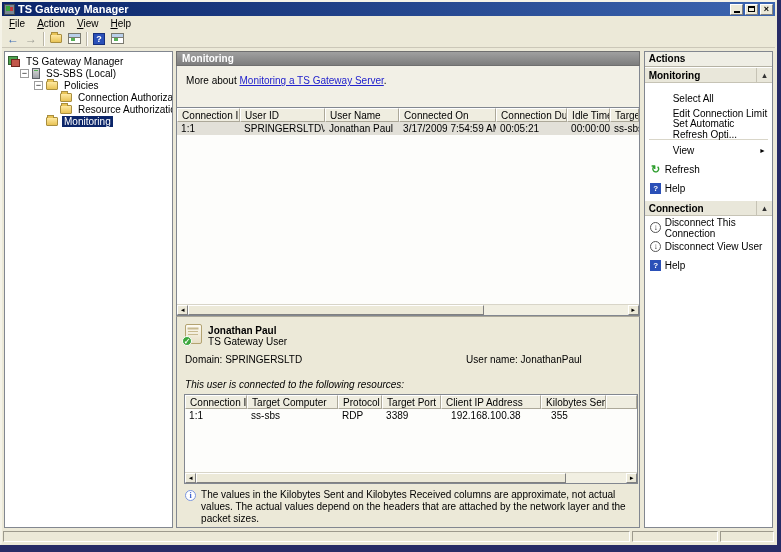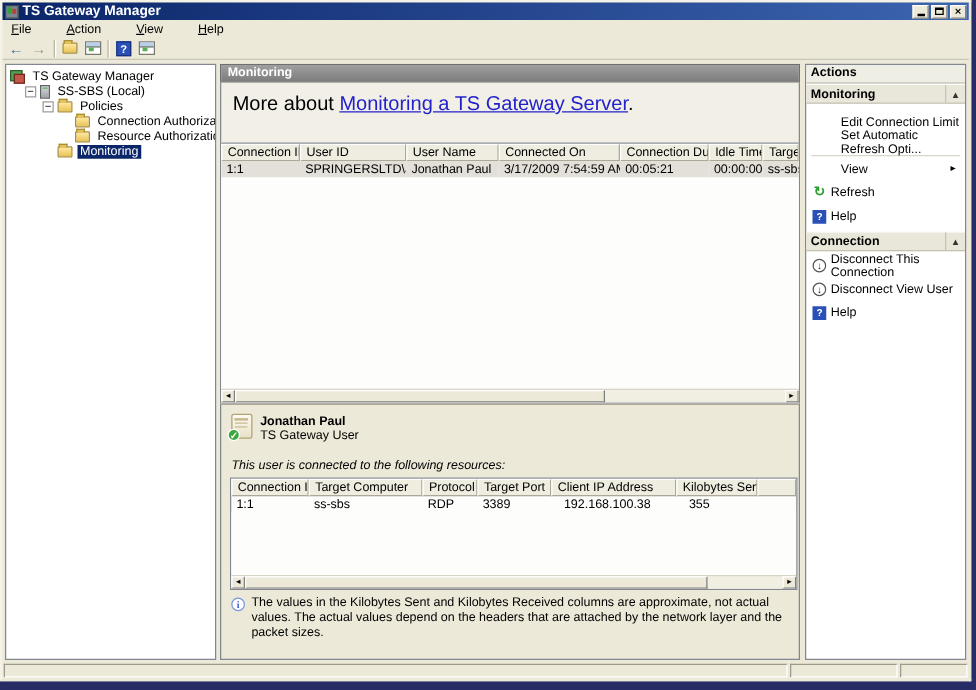--- a/index.html
+++ b/index.html
@@ -14,21 +14,21 @@
   .app-icon::before { content:''; position:absolute; left:1px; top:1px; width:4px; height:5px; background:#37A437; }
   .app-icon::after  { content:''; position:absolute; right:1px; top:2px; width:3px; height:4px; background:#C23B3B; }
   .title-text { color:#fff; font-weight:bold; font-size:11px; letter-spacing:0; }
   .win-controls { margin-left:auto; display:flex; gap:2px; }
   .win-btn { width:13px; height:11px; background:#ECE9D8; border:1px solid; border-color:#fff #808080 #808080 #fff;
              display:flex; align-items:center; justify-content:center; font-size:9px; line-height:9px; color:#000; font-weight:bold; }
   .glyph-min { width:6px; height:2px; background:#000; margin-top:6px; }
   .glyph-max { width:7px; height:6px; border:1px solid #000; border-top-width:2px; }
 
   
-  .menubar { height:14px; display:flex; align-items:center; gap:16px; padding-left:1px; flex:0 0 auto; font-size:10px; }
+  .menubar { height:14px; display:flex; align-items:center; gap:0; padding-left:1px; flex:0 0 auto; font-size:10px; }
   .menu-item { padding:1px 6px; color:#000; cursor:default; }
   .toolbar { height:18px; display:flex; align-items:center; padding-left:2px; flex:0 0 auto; border-bottom:1px solid #CBC7B8; }
   .tb-btn { width:18px; height:16px; display:flex; align-items:center; justify-content:center; }
   .tb-sep { width:1px; height:14px; background:#B9B5A5; margin:0 3px; box-shadow:1px 0 0 #fff; }
   .arrow-back { color:#3E6DB5; font-weight:bold; font-size:12px; line-height:12px; }
   .arrow-fwd { color:#9A9A93; font-weight:bold; font-size:12px; line-height:12px; }
   .ico-folder { width:12px; height:9px; background:linear-gradient(#FFE9A2,#E8C355); border:1px solid #A98E3E; border-radius:1px; position:relative; }
   .ico-folder::before { content:''; position:absolute; top:-3px; left:0; width:5px; height:2px; background:#E8C355; border:1px solid #A98E3E; border-bottom:none; }
   .ico-window { width:13px; height:11px; background:#fff; border:1px solid #7A7A6F; position:relative; }
   .ico-window::before { content:''; position:absolute; left:0; top:0; right:0; height:3px; background:#B9CFEA; border-bottom:1px solid #7A7A6F; }
@@ -54,21 +54,21 @@
   .tree-label { padding:0 2px; }
   .tree-label.selected { background:#0B2569; color:#fff; }
 
   .splitter-a { width:3px; } .splitter-b { width:4px; }
 
   
   .center-pane { width:466px; display:flex; flex-direction:column; background:#F2F0E6; overflow:hidden; }
   .center-header { height:15px; background:linear-gradient(#A0A0A0,#7D7D7D); color:#fff; font-weight:bold; font-size:10px;
                    padding:1px 0 0 5px; border:1px solid #6F6F6F; flex:0 0 auto; }
   .center-top { flex:0 0 auto; border:1px solid #828790; border-top:none; border-bottom:none; }
-  .more-about { margin:9px 0 0 9px; font-size:16px; color:#000; }
+  .more-about { margin:9px 0 0 9px; font-size:10px; color:#000; }
   .more-about a { color:#2222CC; text-decoration:underline; cursor:pointer; }
   .summary { margin:8px 0 0 9px; font-size:10px; color:#000; }
 
   
   .grid { border:1px solid #828790; background:#FDFDFB; display:flex; flex-direction:column; overflow:hidden; }
   .grid-top { margin-top:21px; height:209px; border-left:none; border-right:none; }
   .thead { display:flex; flex:0 0 auto; background:#EFEDE0; }
   .th { font-size:10px; color:#000; padding:1px 3px 1px 4px; border-top:1px solid #fff; border-left:1px solid #fff;
         border-right:1px solid #ACA899; border-bottom:1px solid #ACA899; white-space:nowrap; overflow:hidden; height:14px; }
   .trow { display:flex; flex:0 0 auto; }
@@ -252,20 +252,30 @@
           <div class="user-block">
             <span class="scroll-icon">
               <span class="check-badge">✓</span>
             </span>
             <span>
               <div class="user-name">Jonathan Paul</div>
               <div class="user-type">TS Gateway User</div>
             </span>
           </div>
 
+          <div class="kv-row">
+            <span class="kv-domain">
+              <span class="kv-label">Domain:</span>
+              <span>SPRINGERSLTD</span>
+            </span>
+            <span class="kv-user">
+              <span class="kv-label">User name:</span>
+              <span>JonathanPaul</span>
+            </span>
+          </div>
 
           <div class="resources-line">This user is connected to the following resources:</div>
 
           <div class="grid grid-bottom">
             <div class="thead">
               <span class="th" style="width:62px">Connection ID</span>
               <span class="th" style="width:91px">Target Computer</span>
               <span class="th" style="width:44px">Protocol</span>
               <span class="th" style="width:59px">Target Port</span>
               <span class="th" style="width:100px">Client IP Address</span>
@@ -301,20 +311,23 @@
 
       <div class="actions-pane">
         <div class="actions-header">Actions</div>
 
         <div class="section-bar">
           <span>Monitoring</span>
           <span class="section-collapse">▴</span>
         </div>
         <div class="spacer8"></div>
         <div class="action-item">
+          <span>Select All</span>
+        </div>
+        <div class="action-item">
           <span>Edit Connection Limit</span>
         </div>
         <div class="action-item">
           <span>Set Automatic Refresh Opti...</span>
         </div>
         <div class="action-sep"></div>
         <div class="action-item">
           <span>View</span>
           <span class="submenu-arrow">►</span>
         </div>

